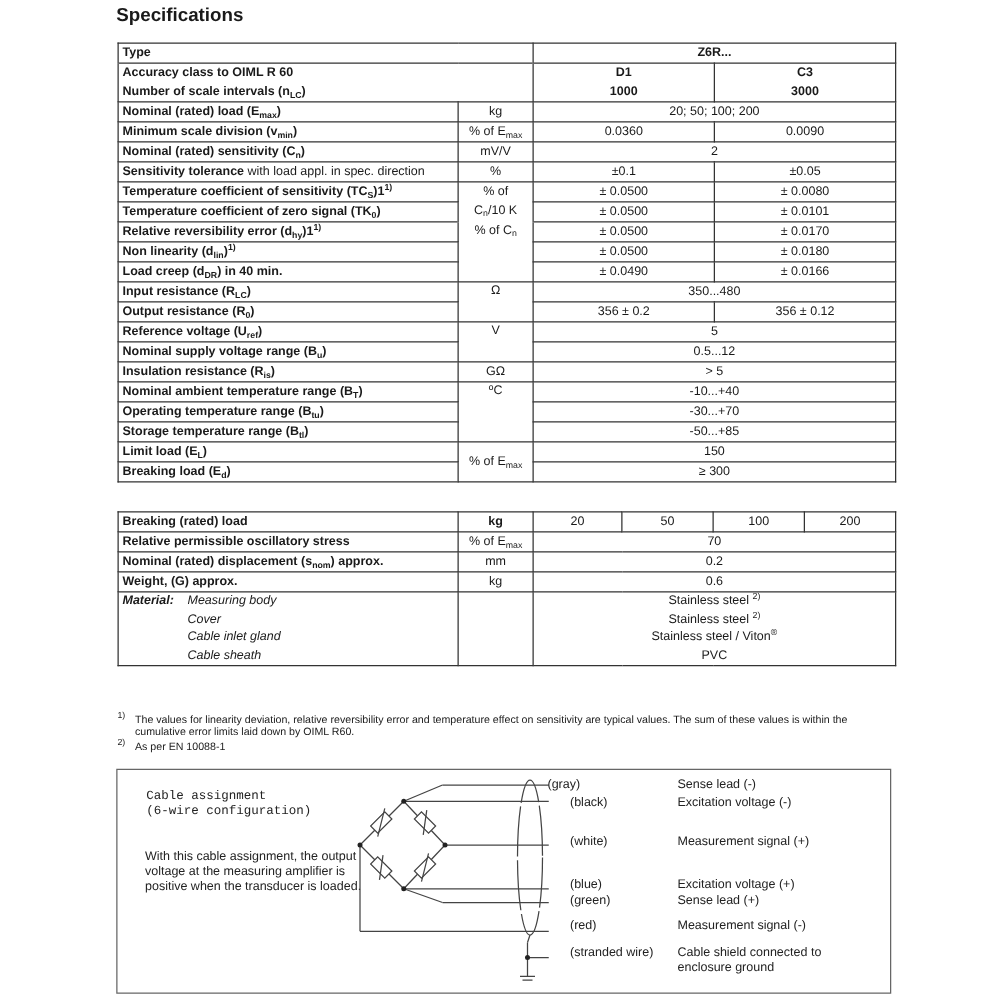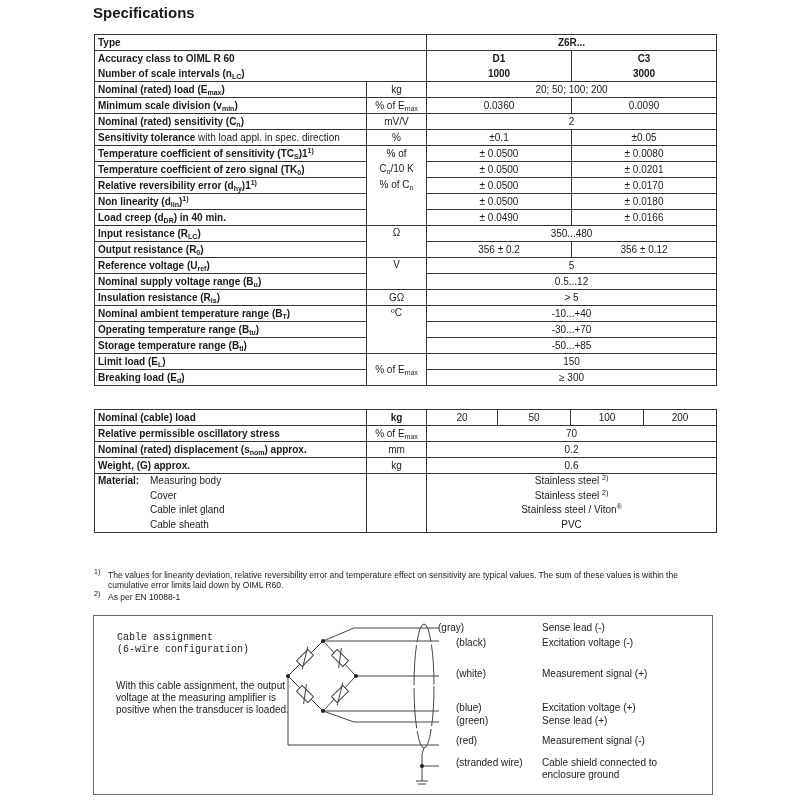--- a/index.html
+++ b/index.html
@@ -90,21 +90,21 @@
       <div>% of</div>
       <div><span>C</span><sub>n</sub><span>/10 K</span></div>
     </td>
     <td class="c">± 0.0500</td>
     <td class="c">± 0.0080</td>
   </tr>
 
   <tr>
     <td class="b"><span>Temperature coefficient of zero signal (TK</span><sub>0</sub><span>)</span></td>
     <td class="c">± 0.0500</td>
-    <td class="c">± 0.0201</td>
+    <td class="c">± 0.0101</td>
   </tr>
 
   <tr>
     <td class="b"><span>Relative reversibility error (d</span><sub>hy</sub><span>)1</span><sup>1)</sup></td>
     <td class="c nbt" rowspan="3" style="vertical-align:top;"><span>% of C</span><sub>n</sub></td>
     <td class="c">± 0.0500</td>
     <td class="c">± 0.0170</td>
   </tr>
 
   <tr>
@@ -181,21 +181,21 @@
   <colgroup>
       <col style="width:272px">
       <col style="width:60px">
       <col style="width:71px">
       <col style="width:73px">
       <col style="width:73px">
       <col style="width:73px">
     </colgroup>
   <tbody>
       <tr>
-    <td class="b">Nominal (cable) load</td>
+    <td class="b">Breaking (rated) load</td>
     <td class="c b">kg</td>
     <td class="c">20</td>
     <td class="c">50</td>
     <td class="c">100</td>
     <td class="c">200</td>
   </tr>
   <tr>
     <td class="b">Relative permissible oscillatory stress</td>
     <td class="c"><span>% of E</span><sub>max</sub></td>
     <td colspan="4" class="c">70</td>
@@ -204,21 +204,21 @@
     <td class="b"><span>Nominal (rated) displacement (s</span><sub>nom</sub><span>) approx.</span></td>
     <td class="c">mm</td>
     <td colspan="4" class="c">0.2</td>
   </tr>
   <tr>
     <td class="b">Weight, (G) approx.</td>
     <td class="c">kg</td>
     <td colspan="4" class="c">0.6</td>
   </tr>
   <tr>
-    <td style="height:58px;vertical-align:top;line-height:14.5px;">
+    <td style="height:58px;vertical-align:top;line-height:14.5px;font-style:italic;">
       <div style="position:relative;">
         <b>Material:</b>
         <span style="position:absolute;left:52px;">Measuring body</span>
       </div>
       <div style="padding-left:52px;">Cover</div>
       <div style="padding-left:52px;">Cable inlet gland</div>
       <div style="padding-left:52px;">Cable sheath</div>
     </td>
     <td></td>
     <td colspan="4" class="c" style="vertical-align:top;line-height:14.5px;">

